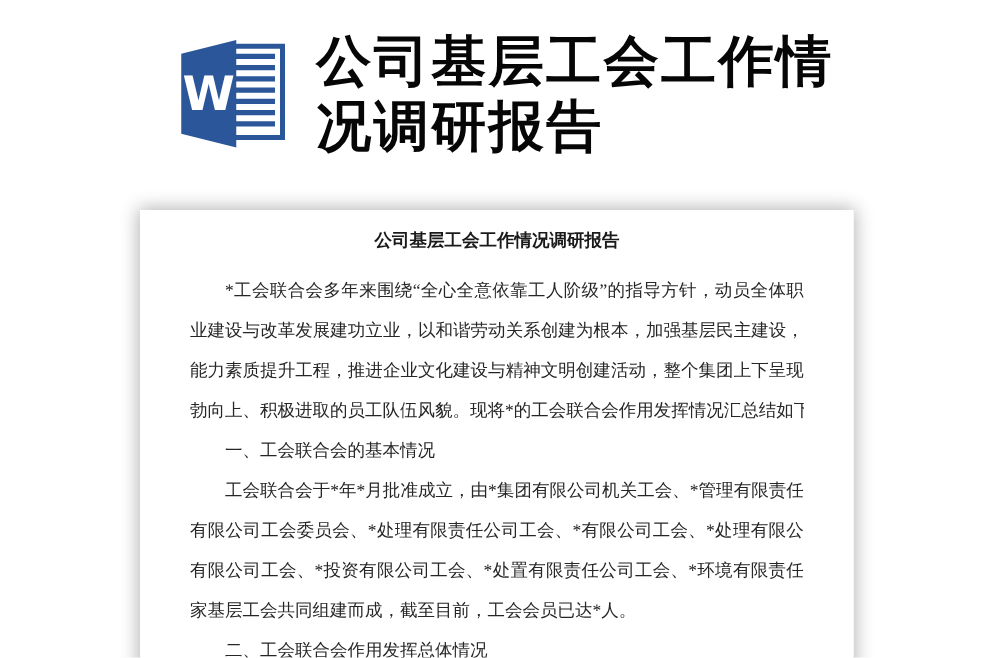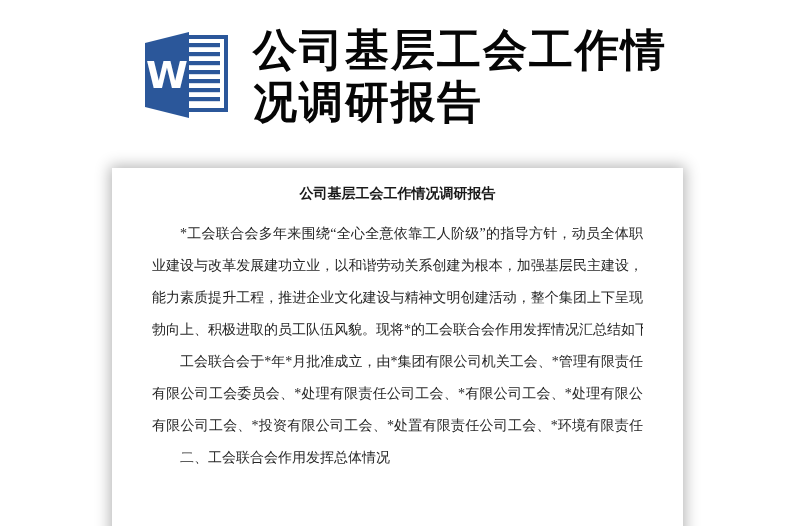--- a/index.html
+++ b/index.html
@@ -86,17 +86,19 @@
   </div>
   <h1 class="header-title">公司基层工会工作情况调研报告</h1>
 </div>
 
 <div class="doc-page">
   <div class="doc-title">公司基层工会工作情况调研报告</div>
   <div class="doc-line indent fill">*工会联合会多年来围绕“全心全意依靠工人阶级”的指导方针，动员全体职工为环保事</div>
   <div class="doc-line fill">业建设与改革发展建功立业，以和谐劳动关系创建为根本，加强基层民主建设，大力实施职工</div>
   <div class="doc-line fill">能力素质提升工程，推进企业文化建设与精神文明创建活动，整个集团上下呈现出团结一心蓬</div>
   <div class="doc-line">勃向上、积极进取的员工队伍风貌。现将*的工会联合会作用发挥情况汇总结如下。</div>
+  <div class="doc-line indent">一、工会联合会的基本情况</div>
   <div class="doc-line indent fill">工会联合会于*年*月批准成立，由*集团有限公司机关工会、*管理有限责任公司工会、*</div>
   <div class="doc-line fill">有限公司工会委员会、*处理有限责任公司工会、*有限公司工会、*处理有限公司工会、*建设</div>
   <div class="doc-line fill">有限公司工会、*投资有限公司工会、*处置有限责任公司工会、*环境有限责任公司工会等*</div>
+  <div class="doc-line">家基层工会共同组建而成，截至目前，工会会员已达*人。</div>
   <div class="doc-line indent">二、工会联合会作用发挥总体情况</div>
 </div>
 
 </body></html>

